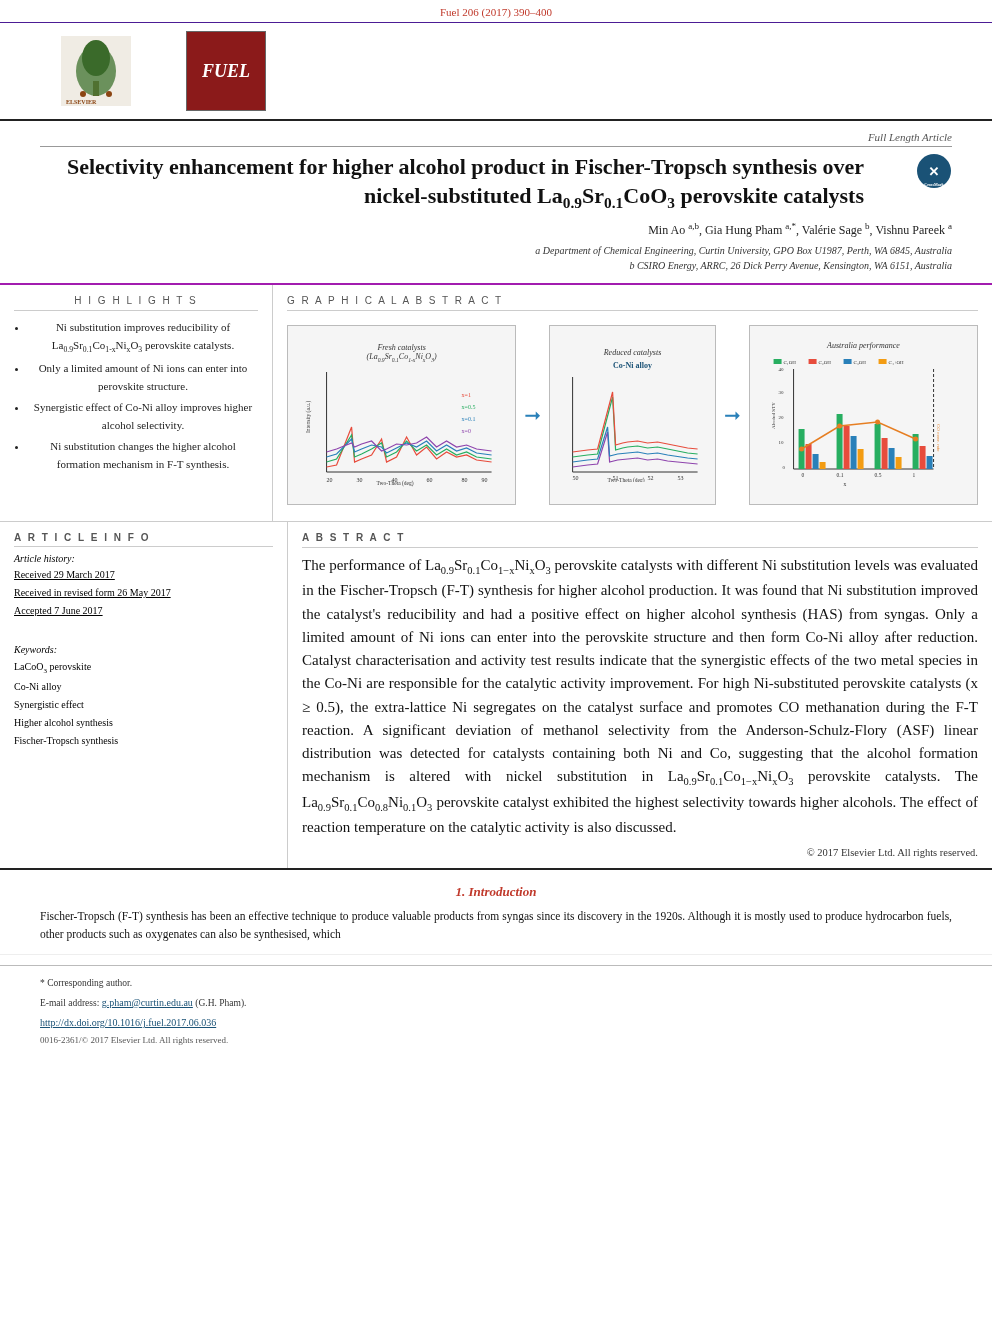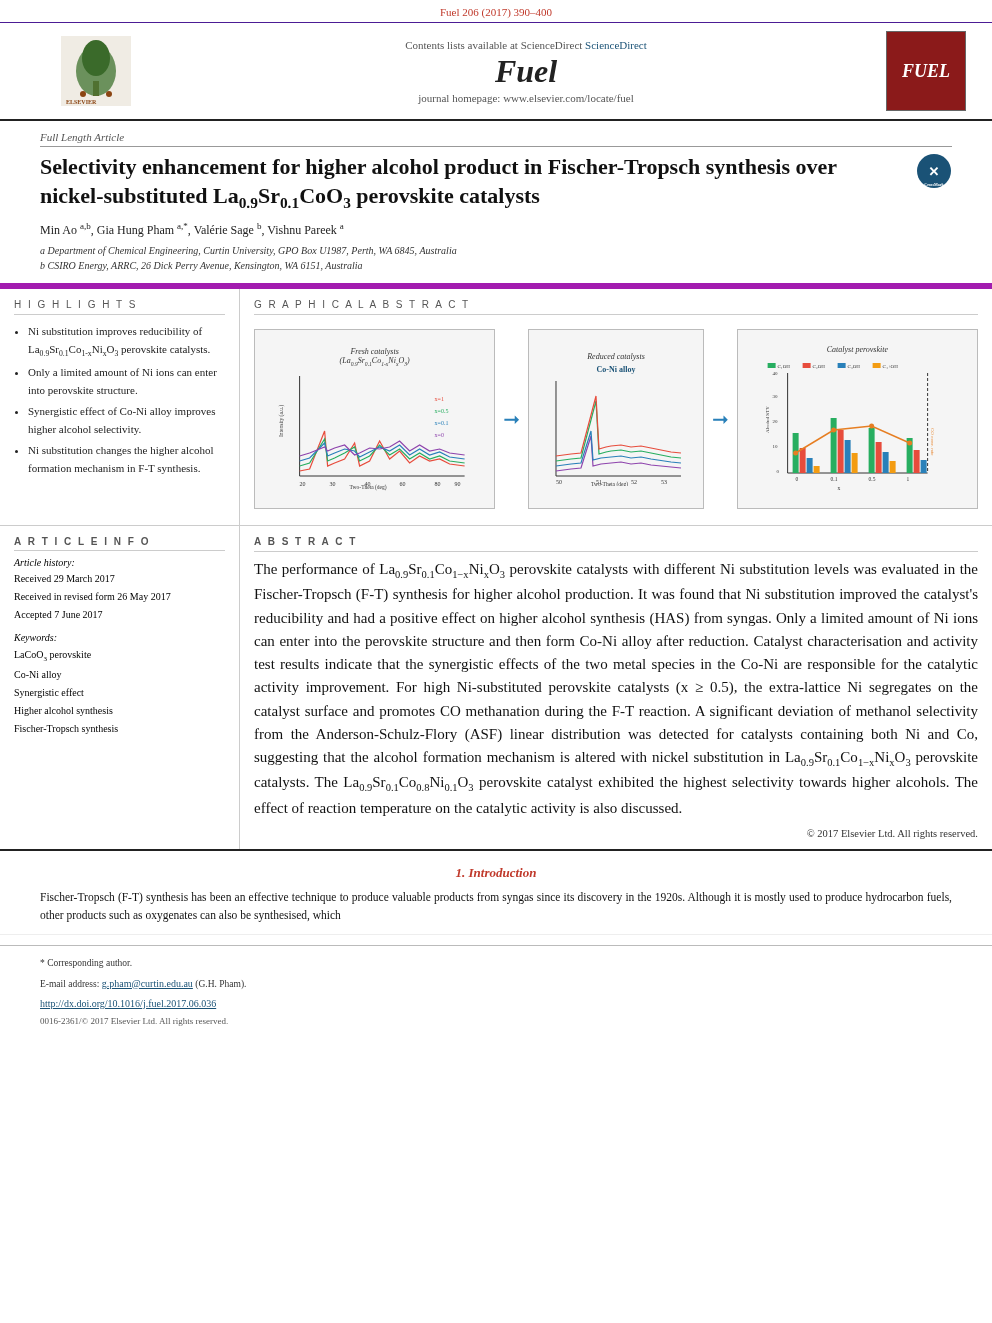--- a/index.html
+++ b/index.html
@@ -85,21 +85,22 @@
       justify-content: center;
       color: white;
       font-size: 18px;
       font-weight: bold;
       font-style: italic;
       border: 1px solid #666;
     }
     
     .article-section {
       padding: 10px 40px 10px 40px;
-      border-bottom: 6px solid #a21caf;
+      border-bottom: 2px solid #a21caf;
+      text-align: right;
     }
     .full-length-label {
       font-size: 11px;
       color: #555;
       font-style: italic;
       margin-bottom: 6px;
       border-bottom: 1px solid #999;
       padding-bottom: 3px;
     }
     .article-title {
@@ -134,23 +135,24 @@
       color: #333;
       font-style: italic;
       line-height: 1.5;
     }
     
     .two-col-section {
       display: flex;
       border-bottom: 1px solid #ccc;
     }
     .col-left {
-      width: 240px;
+      width: 273px;
       border-right: 1px solid #ccc;
       padding: 10px 14px;
+      text-align: center;
     }
     .col-right {
       flex: 1;
       padding: 10px 14px;
     }
     .section-heading {
       font-size: 10px;
       letter-spacing: 2px;
       color: #555;
       text-transform: uppercase;
@@ -196,21 +198,21 @@
       color: #333;
       margin-bottom: 4px;
       text-align: center;
     }
     
     .article-info-section {
       display: flex;
       border-bottom: 2px solid #222;
     }
     .article-info-col {
-      width: 240px;
+      width: 288px;
       border-right: 1px solid #ccc;
       padding: 10px 14px;
       font-size: 10px;
     }
     .article-info-col h4 {
       font-size: 10px;
       letter-spacing: 2px;
       color: #555;
       text-transform: uppercase;
       border-bottom: 1px solid #ccc;
@@ -219,21 +221,22 @@
       font-family: Arial, sans-serif;
     }
     .info-label {
       font-style: italic;
       font-size: 10px;
       margin-bottom: 2px;
     }
     .info-dates {
       font-size: 10px;
       line-height: 1.8;
-      margin-bottom: 8px;
+      margin-bottom: 24px;
+      text-decoration: underline;
     }
     .keywords-title {
       font-style: italic;
       font-size: 10px;
       margin-bottom: 3px;
     }
     .keywords-list {
       font-size: 10px;
       line-height: 1.8;
     }
@@ -336,28 +339,20 @@
 
           <ellipse cx="35" cy="35" rx="20" ry="25" fill="#4a7a3a" opacity="0.8"></ellipse>
           <ellipse cx="35" cy="22" rx="14" ry="18" fill="#3a6a2a"></ellipse>
 
           <circle cx="22" cy="58" r="3" fill="#8B4513"></circle>
           <circle cx="48" cy="58" r="3" fill="#8B4513"></circle>
 
           <text x="5" y="68" font-size="6" fill="#8B4513" font-weight="bold">ELSEVIER</text>
         </svg>
       </div>
-    </div>
-    <div class="header-center">
-      <div class="science-direct-link">
-        <span>Contents lists available at ScienceDirect</span>
-        <a href="#"> ScienceDirect</a>
-      </div>
-      <div class="journal-title">Fuel</div>
-      <div class="journal-homepage">journal homepage: www.elsevier.com/locate/fuel</div>
     </div>
     <div class="header-right">
       <div class="fuel-cover">
         <span>FUEL</span>
       </div>
     </div>
   </div>
 
   <div class="article-section">
     <div class="full-length-label">Full Length Article</div>
@@ -447,21 +442,21 @@
             <polyline points="15,85 30,83 40,82 55,25 58,78 65,76 70,75 80,74 90,76 100,75 110,77 130,81 140,82" stroke="#27ae60" stroke-width="1.2" fill="none"></polyline>
 
             <polyline points="15,80 30,78 40,77 55,20 58,73 65,71 70,70 80,69 90,71 100,70 110,72 130,76 140,77" stroke="#e74c3c" stroke-width="1.2" fill="none"></polyline>
             <text x="50" y="110" font-size="5.5" fill="#333">Two-Theta (deg)</text>
           </svg>
         </div>
 
         <div class="arrow-right">➞</div>
 
         <div class="ga-panel" style="flex:1.1;">
-          <div class="ga-panel-title">Catalyst perovskite</div>
+          <div class="ga-panel-title">Australia performance</div>
           <svg width="100%" height="135" viewBox="0 0 190 135">
 
             <rect x="5" y="5" width="8" height="5" fill="#27ae60"></rect>
             <text x="15" y="10" font-size="5" fill="#333">C₁OH</text>
             <rect x="40" y="5" width="8" height="5" fill="#e74c3c"></rect>
             <text x="50" y="10" font-size="5" fill="#333">C₂OH</text>
             <rect x="75" y="5" width="8" height="5" fill="#2980b9"></rect>
             <text x="85" y="10" font-size="5" fill="#333">C₃OH</text>
             <rect x="110" y="5" width="8" height="5" fill="#f39c12"></rect>
             <text x="120" y="10" font-size="5" fill="#333">C₄+OH</text>

